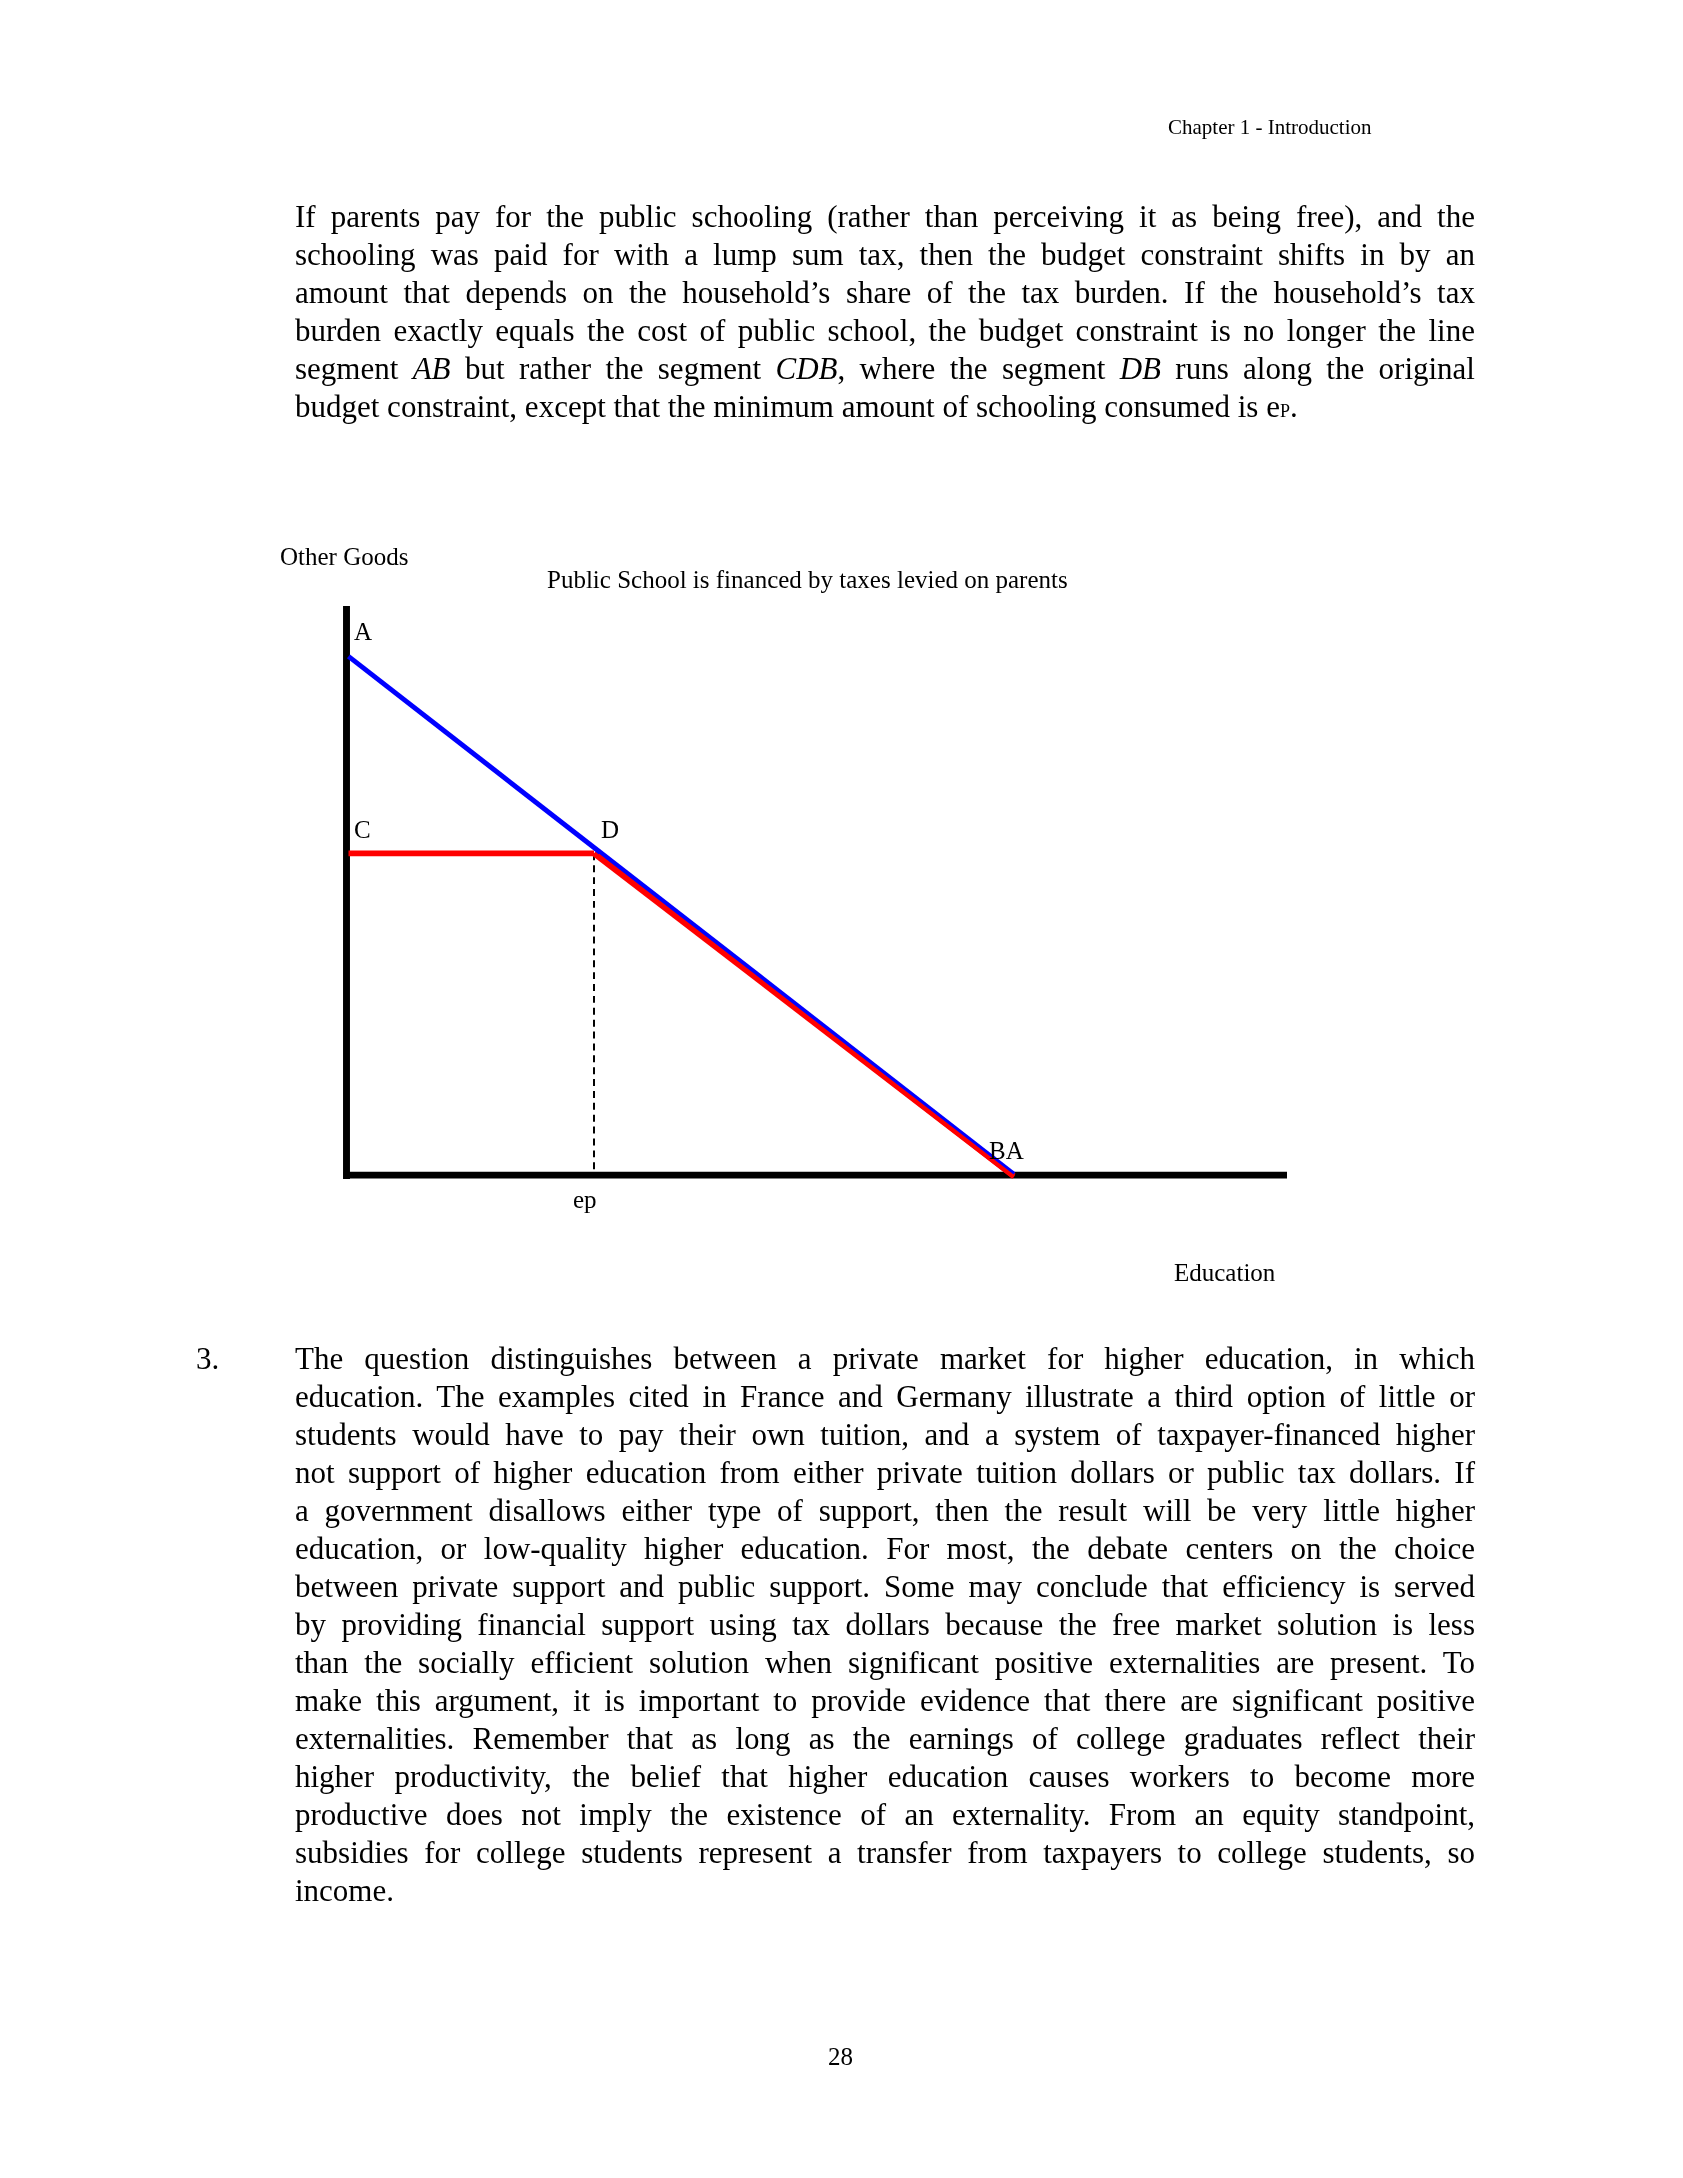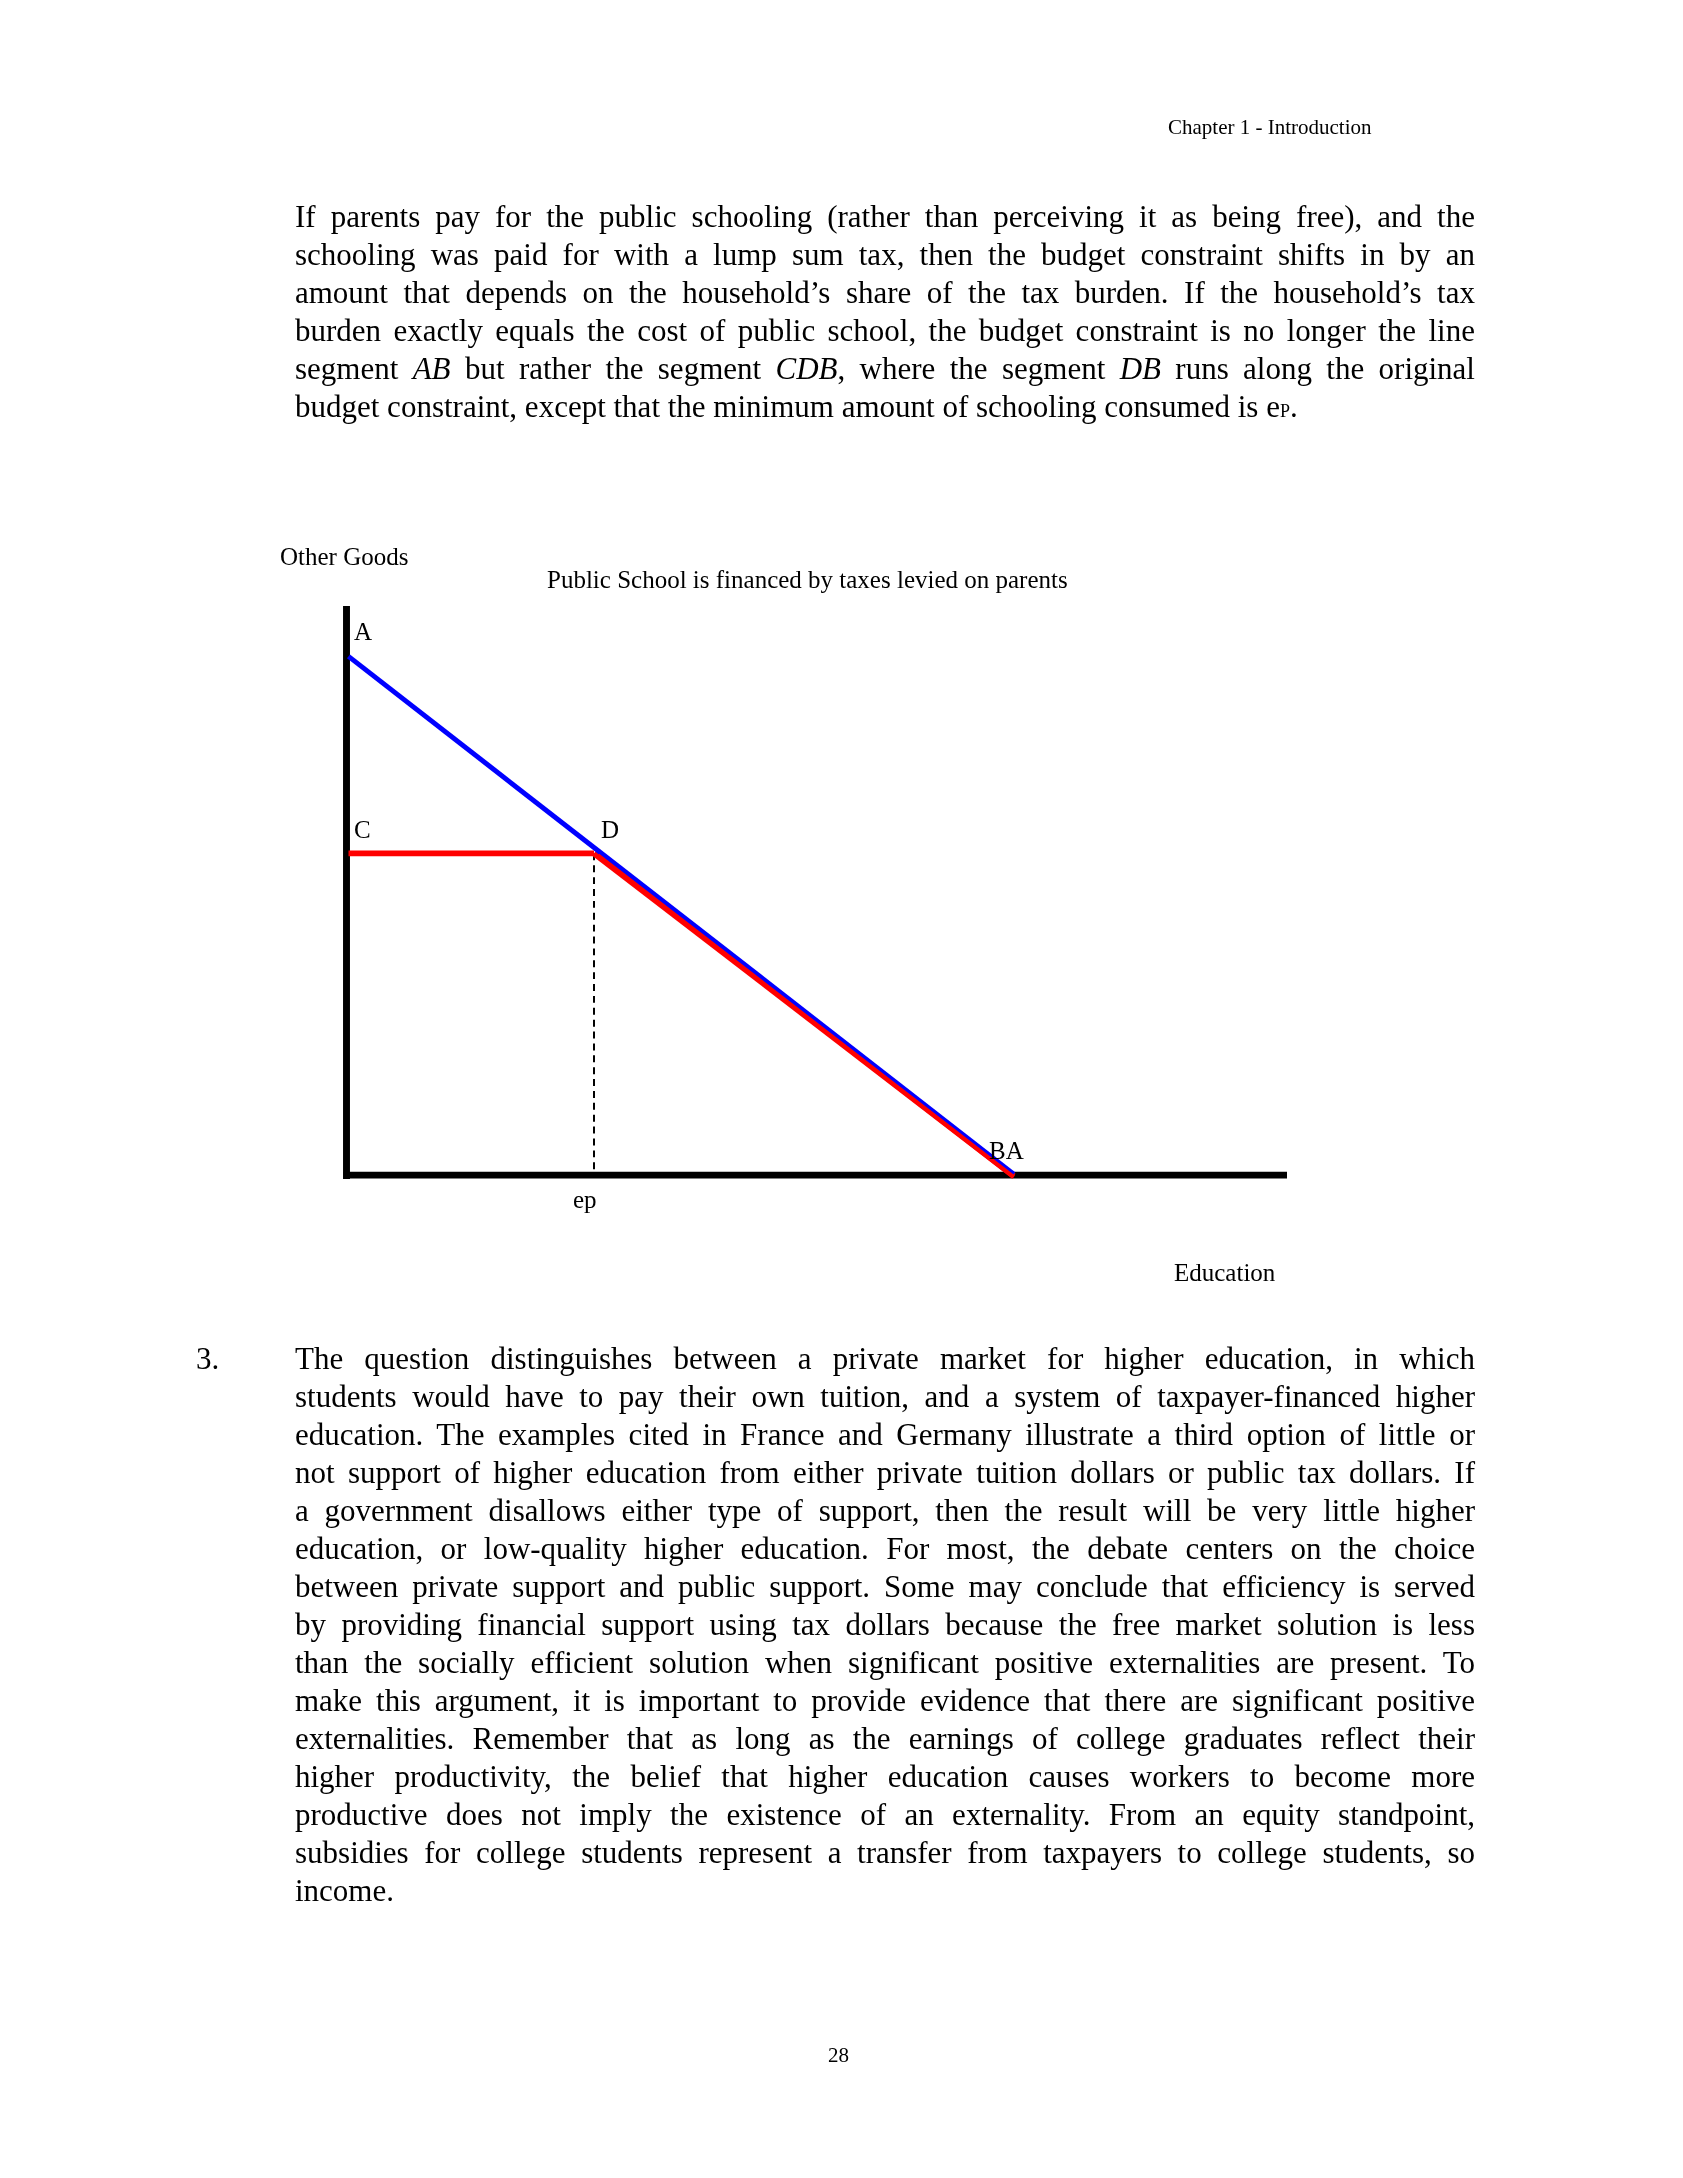--- a/index.html
+++ b/index.html
@@ -10,21 +10,21 @@
           text-align: justify; text-align-last: left; }
   .p1 { top: 198px; }
   .p2 { top: 1340px; }
   .line { display: block; text-align: justify; text-align-last: justify; white-space: nowrap; }
   .line.last { text-align-last: left; }
   .item-num { position: absolute; left: 196px; top: 1340px; font-size: 31px; line-height: 38px; }
   .sub { font-size: 18px; }
   i { }
   .chart { position: absolute; left: 0; top: 0; width: 1447px; height: 2178px; pointer-events: none; }
   .chart-label { position: absolute; font-size: 25px; white-space: nowrap; }
-  .page-num { position: absolute; left: 828px; top: 2043px; font-size: 21px; }
+  .page-num { position: absolute; left: 828px; top: 2043px; font-size: 25px; }
 </style>
 </head>
 <body>
 
 <div class="running-head">Chapter 1 - Introduction</div>
 
 <div class="para p1">
   <span class="line">If parents pay for the public schooling (rather than perceiving it as being free), and the</span>
   <span class="line">schooling was paid for with a lump sum tax, then the budget constraint shifts in by an</span>
   <span class="line">amount that depends on the household’s share of the tax burden.  If the household’s tax</span>
@@ -49,22 +49,22 @@
   <div class="chart-label" style="left:354px; top:816px;">C</div>
   <div class="chart-label" style="left:601px; top:816px;">D</div>
   <div class="chart-label" style="left:989px; top:1137px;">BA</div>
   <div class="chart-label" style="left:573px; top:1186px;">ep</div>
   <div class="chart-label" style="left:1174px; top:1259px;">Education</div>
 </div>
 
 <div class="item-num">3.</div>
 <div class="para p2">
   <span class="line">The question distinguishes between a private market for higher education, in which</span>
+  <span class="line">education.  The examples cited in France and Germany illustrate a third option of little or</span>
   <span class="line">students would have to pay their own tuition, and a system of taxpayer-financed higher</span>
-  <span class="line">education.  The examples cited in France and Germany illustrate a third option of little or</span>
   <span class="line">not support of higher education from either private tuition dollars or public tax dollars.  If</span>
   <span class="line">a government disallows either type of support, then the result will be very little higher</span>
   <span class="line">education, or low-quality higher education.  For most, the debate centers on the choice</span>
   <span class="line">between private support and public support.  Some may conclude that efficiency is served</span>
   <span class="line">by providing financial support using tax dollars because the free market solution is less</span>
   <span class="line">than the socially efficient solution when significant positive externalities are present.  To</span>
   <span class="line">make this argument, it is important to provide evidence that there are significant positive</span>
   <span class="line">externalities.  Remember that as long as the earnings of college graduates reflect their</span>
   <span class="line">higher productivity, the belief that higher education causes workers to become more</span>
   <span class="line">productive does not imply the existence of an externality.  From an equity standpoint,</span>

